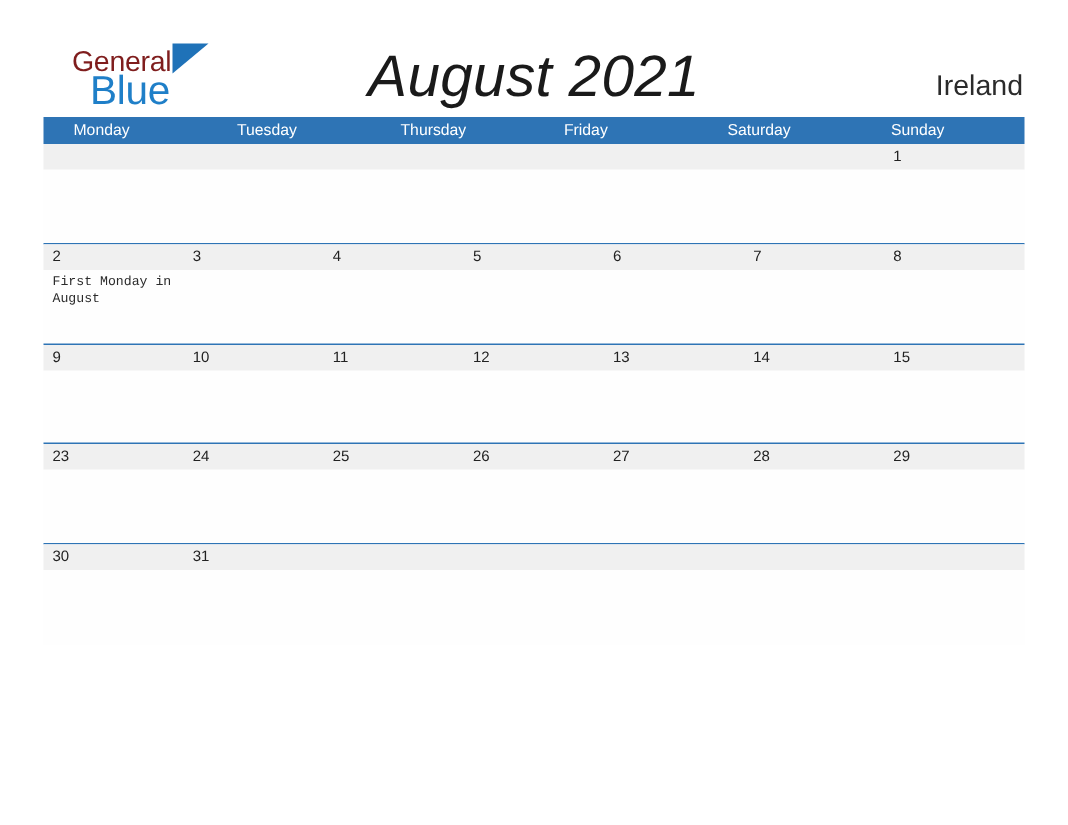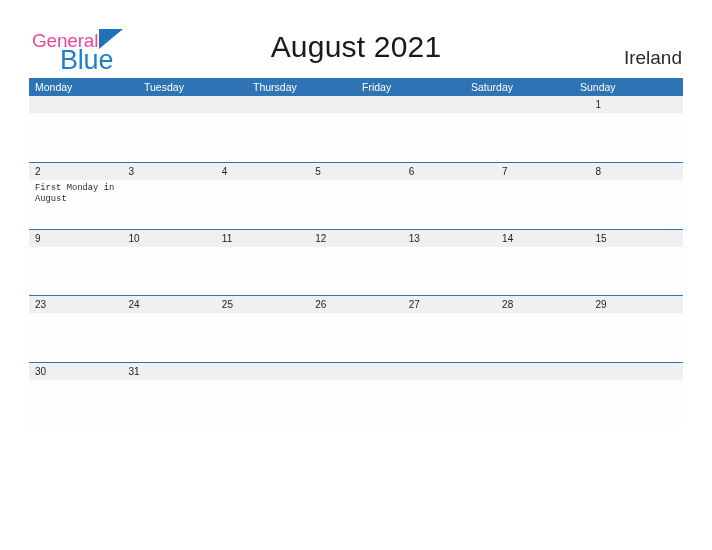--- a/index.html
+++ b/index.html
@@ -17,64 +17,66 @@
   }
   .logo {
     position: absolute; left: 32px; top: 29px;
     width: 130px; height: 42px;
   }
   .logo-row1 {
     position: relative; height: 22px; line-height: 22px;
     white-space: nowrap;
   }
   .logo-general {
-    font-size: 19px; color: #ec4899; letter-spacing: -0.2px;
-    font-family: "Liberation Sans", sans-serif;
+    font-size: 19px; color: #7f1d1d; letter-spacing: -0.2px;
+    font-family: "Liberation Sans", sans-serif;
+    margin-left: 16px;
   }
   .logo-tri {
     display: inline-block; vertical-align: -2px; margin-left: 1px;
     width: 0; height: 0;
     border-left: 24px solid #1f72b8;
     border-bottom: 20px solid transparent;
   }
   .logo-row2 {
     position: relative; height: 20px; line-height: 20px;
     text-align: left; padding-left: 28px; margin-top: -1px;
   }
   .logo-blue {
     font-size: 27px; color: #1f7fc8; letter-spacing: -0.2px;
     font-family: "Liberation Sans", sans-serif;
   }
 
   .cal-title {
     position: absolute; left: 0; top: 30px; width: 712px;
     text-align: center;
-    font-size: 30px; font-weight: 400; color: #1a1a1a;
+    font-size: 39px; font-weight: 400; color: #1a1a1a;
     letter-spacing: 0.2px;
     font-family: "Liberation Sans", sans-serif;
+    font-style: italic;
   }
   .country {
     position: absolute; right: 30px; top: 47px;
     font-size: 19px; color: #2b2b2b;
     font-family: "Liberation Sans", sans-serif;
   }
 
   
   .calendar {
     position: absolute; left: 29px; top: 78px;
     width: 654px;
   }
   .weekday-header {
     display: flex; width: 654px; height: 18px;
     background: #2e74b5;
   }
   .weekday-cell {
     flex: 1 1 0; min-width: 0;
     color: #ffffff; font-size: 10.5px; line-height: 18px;
-    padding-left: 6px;
+    padding-left: 20px;
     font-family: "Liberation Sans", sans-serif;
     white-space: nowrap; overflow: hidden;
   }
 
   .week-row {
     position: relative; width: 654px; height: 66.8px;
     border-bottom: 1.4px solid #2e74b5;
     background: #fefefe;
   }
   .week-row.last { border-bottom: none; }

